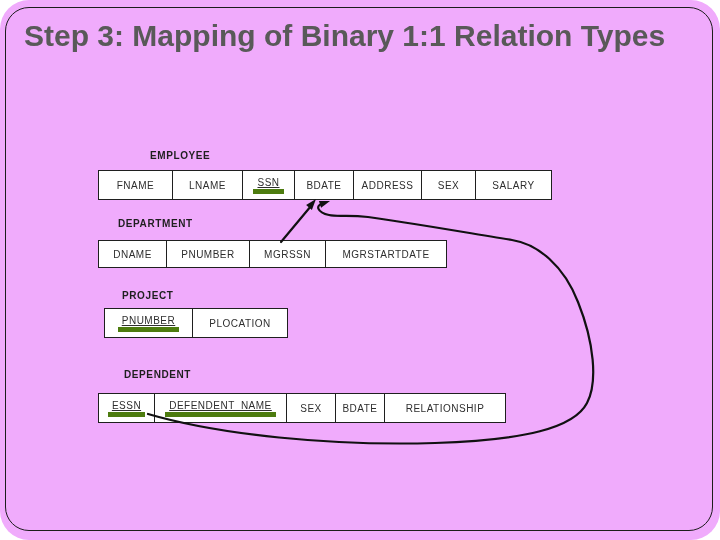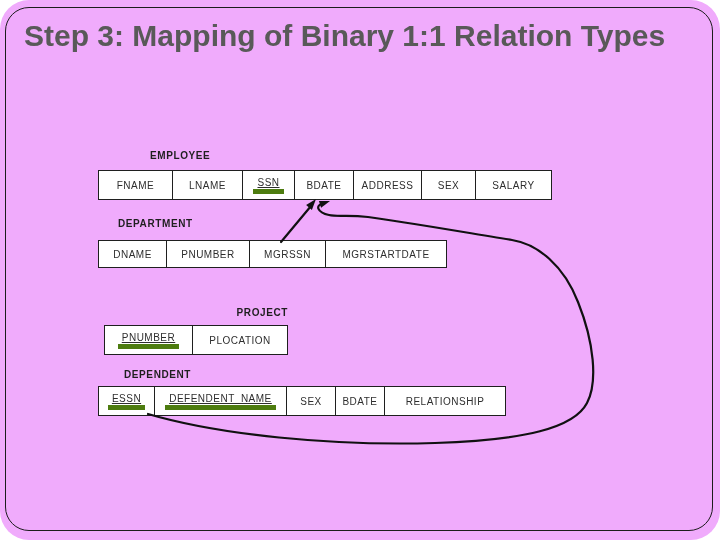--- a/index.html
+++ b/index.html
@@ -34,24 +34,24 @@
   .h28 .cell{height:28px;text-align:right;}
   .ct{
     font-size:10px;color:#2e2e2e;letter-spacing:0.5px;white-space:nowrap;
   }
   .u{border-bottom:5px solid #4d7c0f;padding:0 4px 1px 4px;text-decoration:underline;}
   
   #tbl-employee  {left:98px; top:149px;}
   #tbl-employee  .tlabel{margin-left:52px;margin-bottom:7px;}
   #tbl-department{left:98px; top:217px;}
   #tbl-department .tlabel{margin-left:20px;margin-bottom:9px;}
-  #tbl-project   {left:104px;top:306px;text-align:right;}
+  #tbl-project   {left:104px;top:289px;}
   #tbl-project   .tlabel{margin-left:18px;margin-bottom:5px;}
   #tbl-dependent {left:98px; top:368px;}
-  #tbl-dependent .tlabel{margin-left:26px;margin-bottom:4px;}
+  #tbl-dependent .tlabel{margin-left:26px;margin-bottom:11px;}
   .arrow-layer{position:absolute;inset:0;pointer-events:none;}
 </style>
 </head>
 <body>
 
 <div class="slide">
   <div class="slide-border"></div>
 
   <h1 class="title">Step 3: Mapping of Binary 1:1 Relation Types</h1>
 

